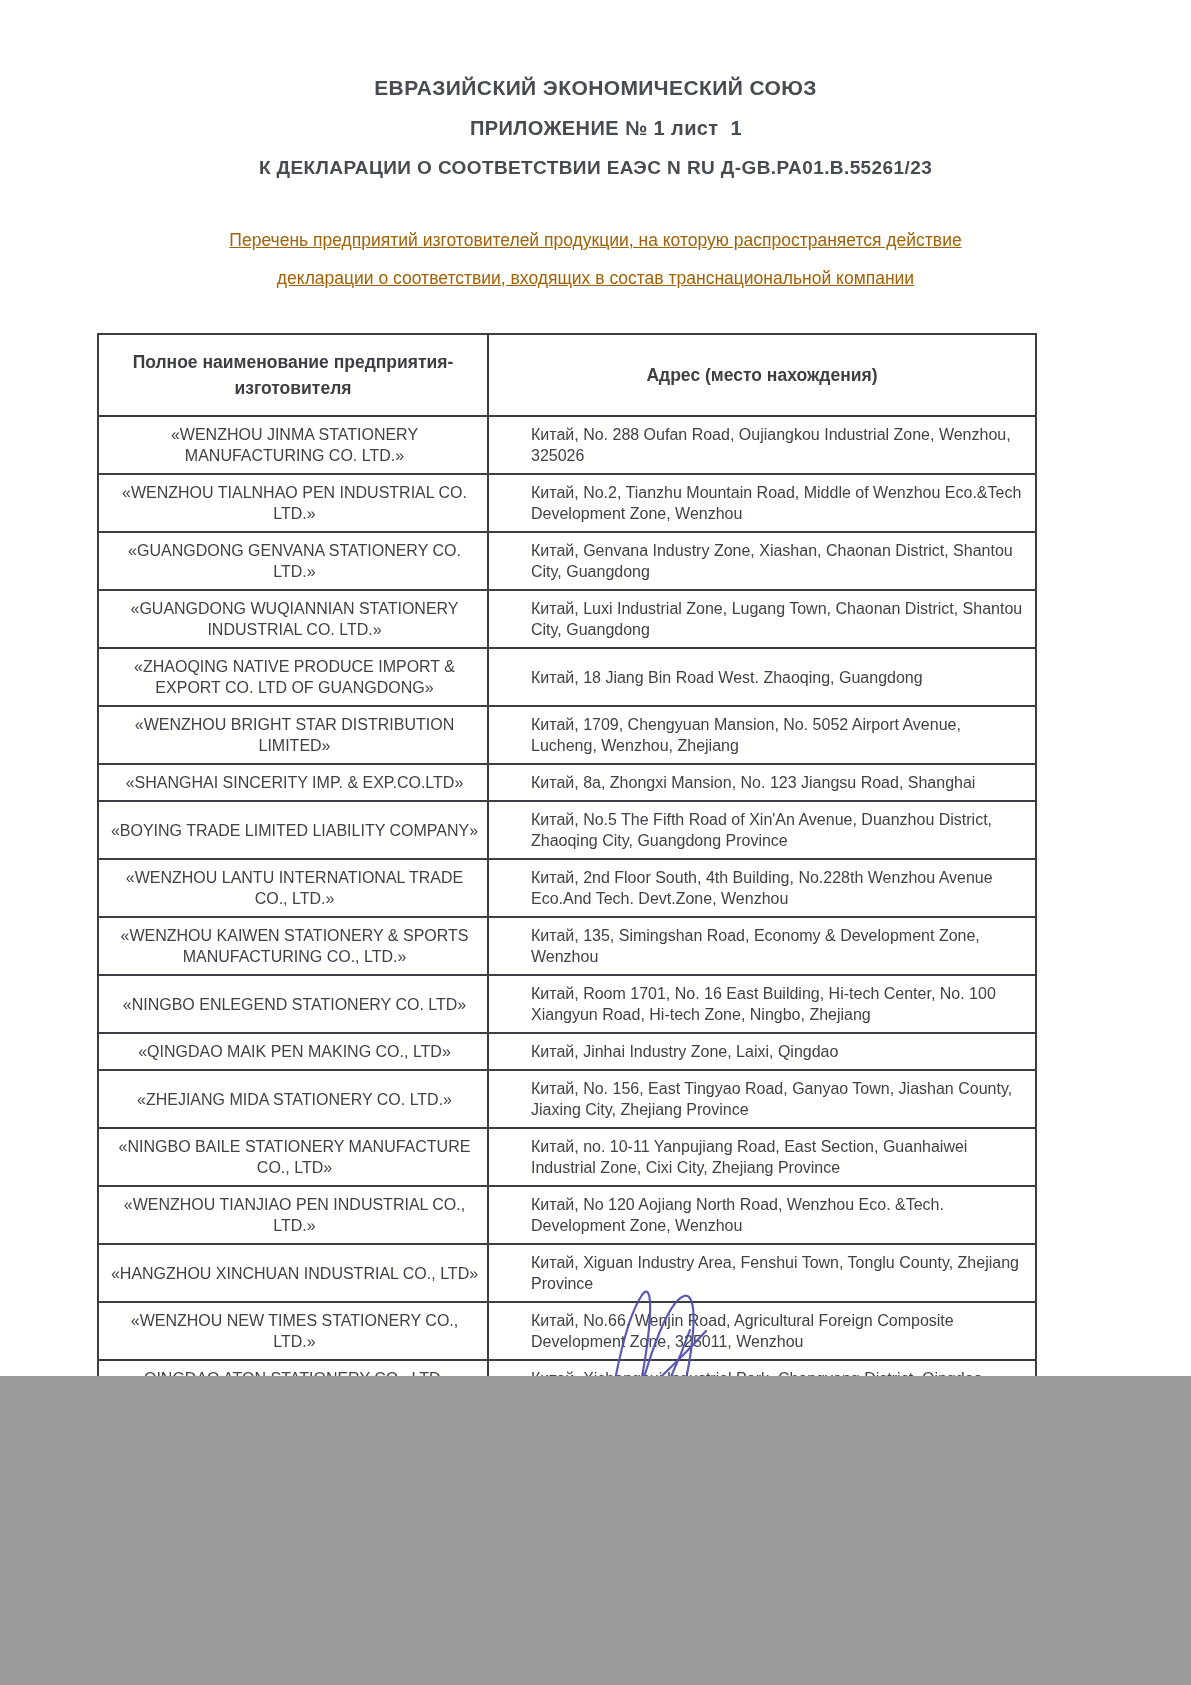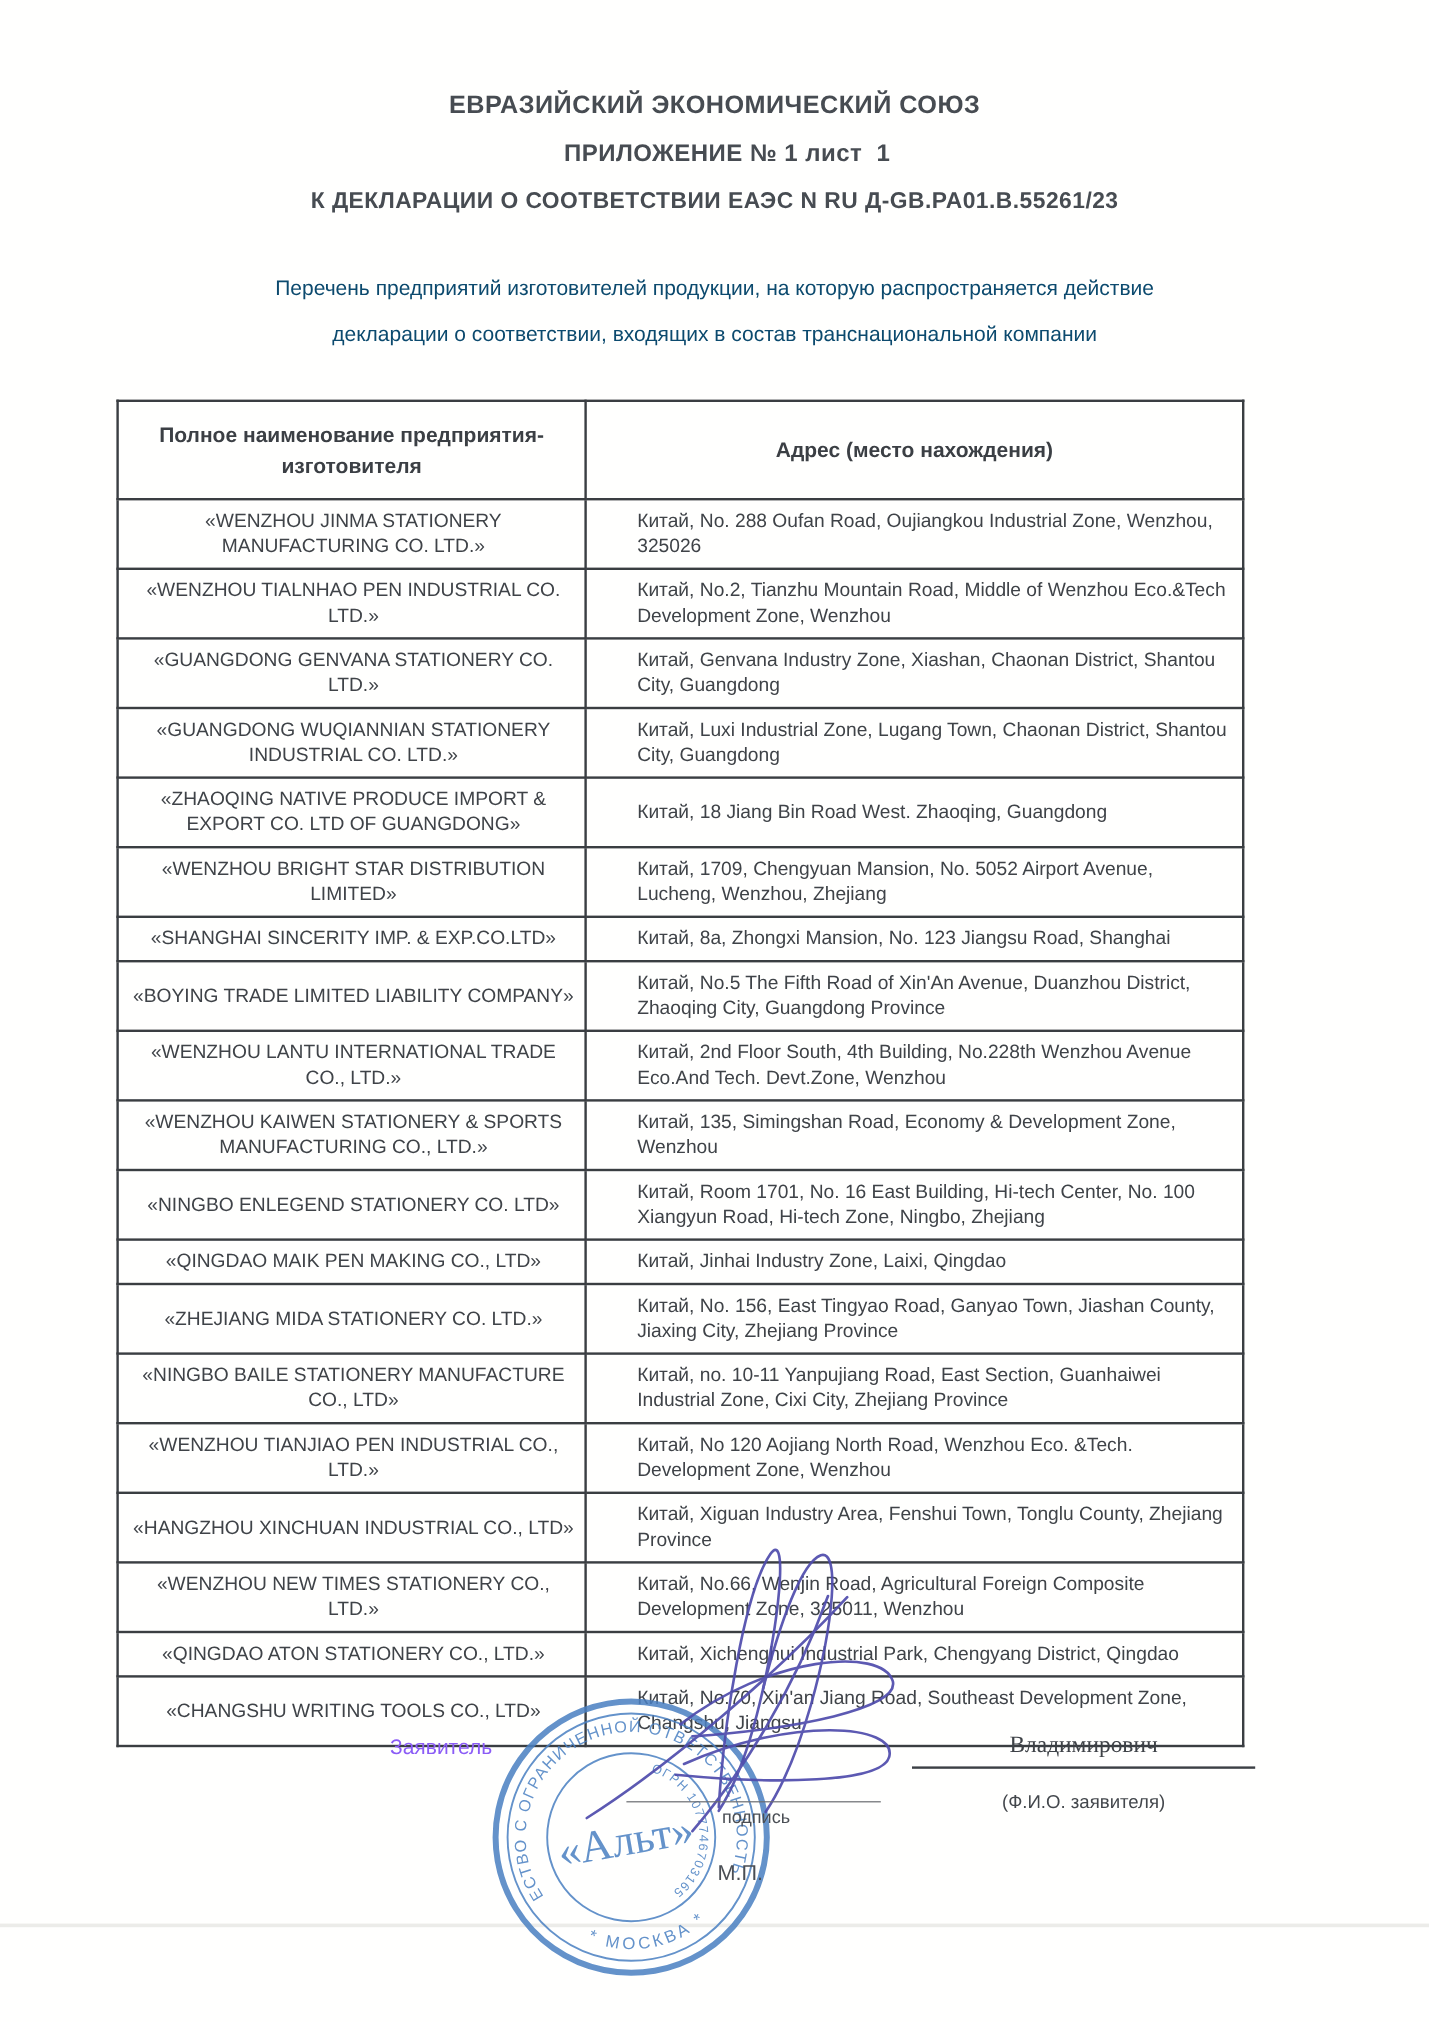--- a/index.html
+++ b/index.html
@@ -1,34 +1,34 @@
 <!DOCTYPE html>
 <html lang="ru"><head>
 <meta charset="utf-8">
 <style>
   html,body{margin:0;padding:0;background:#9a9a9a;}
   .page{
     position:relative;
-    width:1191px;height:1685px;
+    width:1191px;height:1376px;
     margin:0 auto;
     background:#fffffe;
     font-family:"Liberation Sans", sans-serif;
     color:#41454a;
     overflow:hidden;
   }
   
   .scan-band{position:absolute;left:0;width:100%;height:3px;background:#ecece9;}
   
   .titles{position:absolute;top:76px;left:0;right:0;text-align:center;color:#474c52;}
   .titles .t{font-weight:bold;letter-spacing:.4px;}
   .t1{font-size:21px;margin-bottom:17px;}
   .t2{font-size:20px;margin-bottom:17px;white-space:pre-wrap;padding-left:21px;}
   .t3{font-size:19px;}
   .intro{position:absolute;top:221px;left:60px;right:60px;text-align:center;
-         font-size:17.5px;line-height:38px;color:#0c4a6e;}
+         font-size:17.5px;line-height:38px;color:#a16207;text-decoration:underline;}
   
   table.doc{
     position:absolute;left:97px;top:333px;width:938px;
     border-collapse:collapse;table-layout:fixed;
     font-size:16px;line-height:21px;color:#3f4348;
   }
   table.doc col.c1{width:390px;}
   table.doc col.c2{width:548px;}
   table.doc th,table.doc td{
     border:2px solid #3a3e42;

